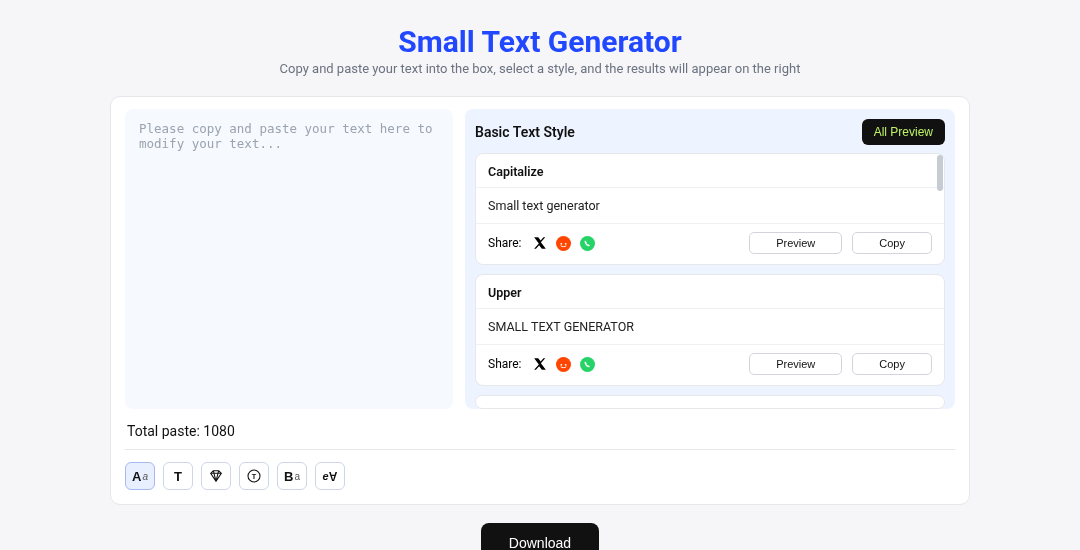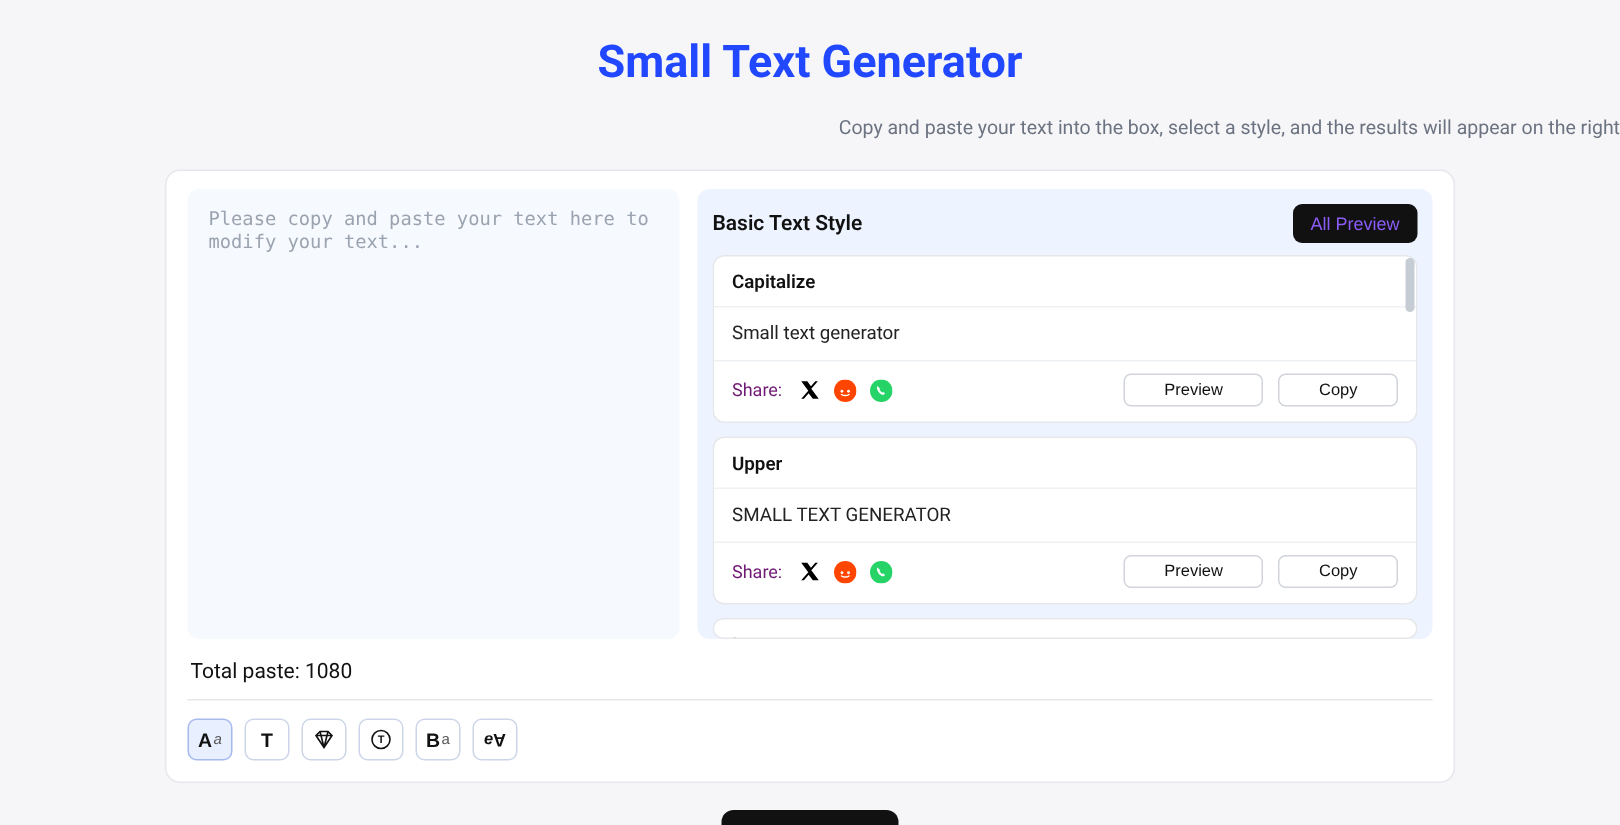--- a/index.html
+++ b/index.html
@@ -12,24 +12,24 @@
     overflow: hidden;
   }
   .page-title {
     text-align: center;
     font-size: 30px;
     font-weight: 700;
     color: #2248ff;
     padding-top: 24px;
   }
   .subtitle {
-    text-align: right;
+    text-align: center;
     font-size: 13px;
     color: #6b7280;
-    margin-top: 19px;
+    margin-top: 2px;
   }
   .card {
     width: 860px;
     margin: 20px auto 0;
     background: #fff;
     border: 1px solid #e5e7eb;
     border-radius: 10px;
     padding: 12px 14px 14px;
   }
   .row-top { display: flex; gap: 12px; }
@@ -57,21 +57,21 @@
   }
   .right-head {
     display: flex;
     align-items: center;
     justify-content: space-between;
     padding-bottom: 8px;
   }
   .right-head h3 { font-size: 14px; font-weight: 600; }
   .btn-dark {
     background: #111;
-    color: #8b5cf6;
+    color: #bef264;
     border: none;
     border-radius: 6px;
     font-size: 12px;
     padding: 6px 12px;
     cursor: pointer;
   }
   .styles-scroll {
     flex: 1;
     overflow: hidden;
     position: relative;
@@ -93,21 +93,21 @@
     padding: 10px 12px;
     border-bottom: 1px solid #eef1f4;
     color: #222;
   }
   .style-foot {
     display: flex;
     align-items: center;
     padding: 8px 12px 10px;
     gap: 10px;
   }
-  .share-label { font-size: 12px; color: #701a75; }
+  .share-label { font-size: 12px; color: #000000; }
   .share-icons { display: flex; gap: 8px; align-items: center; }
   .share-icons span {
     width: 16px; height: 16px; display: inline-flex; align-items: center; justify-content: center;
   }
   .spacer { flex: 1; }
   .btn-outline {
     background: #fff;
     border: 1px solid #d1d5db;
     border-radius: 5px;
     font-size: 11px;

